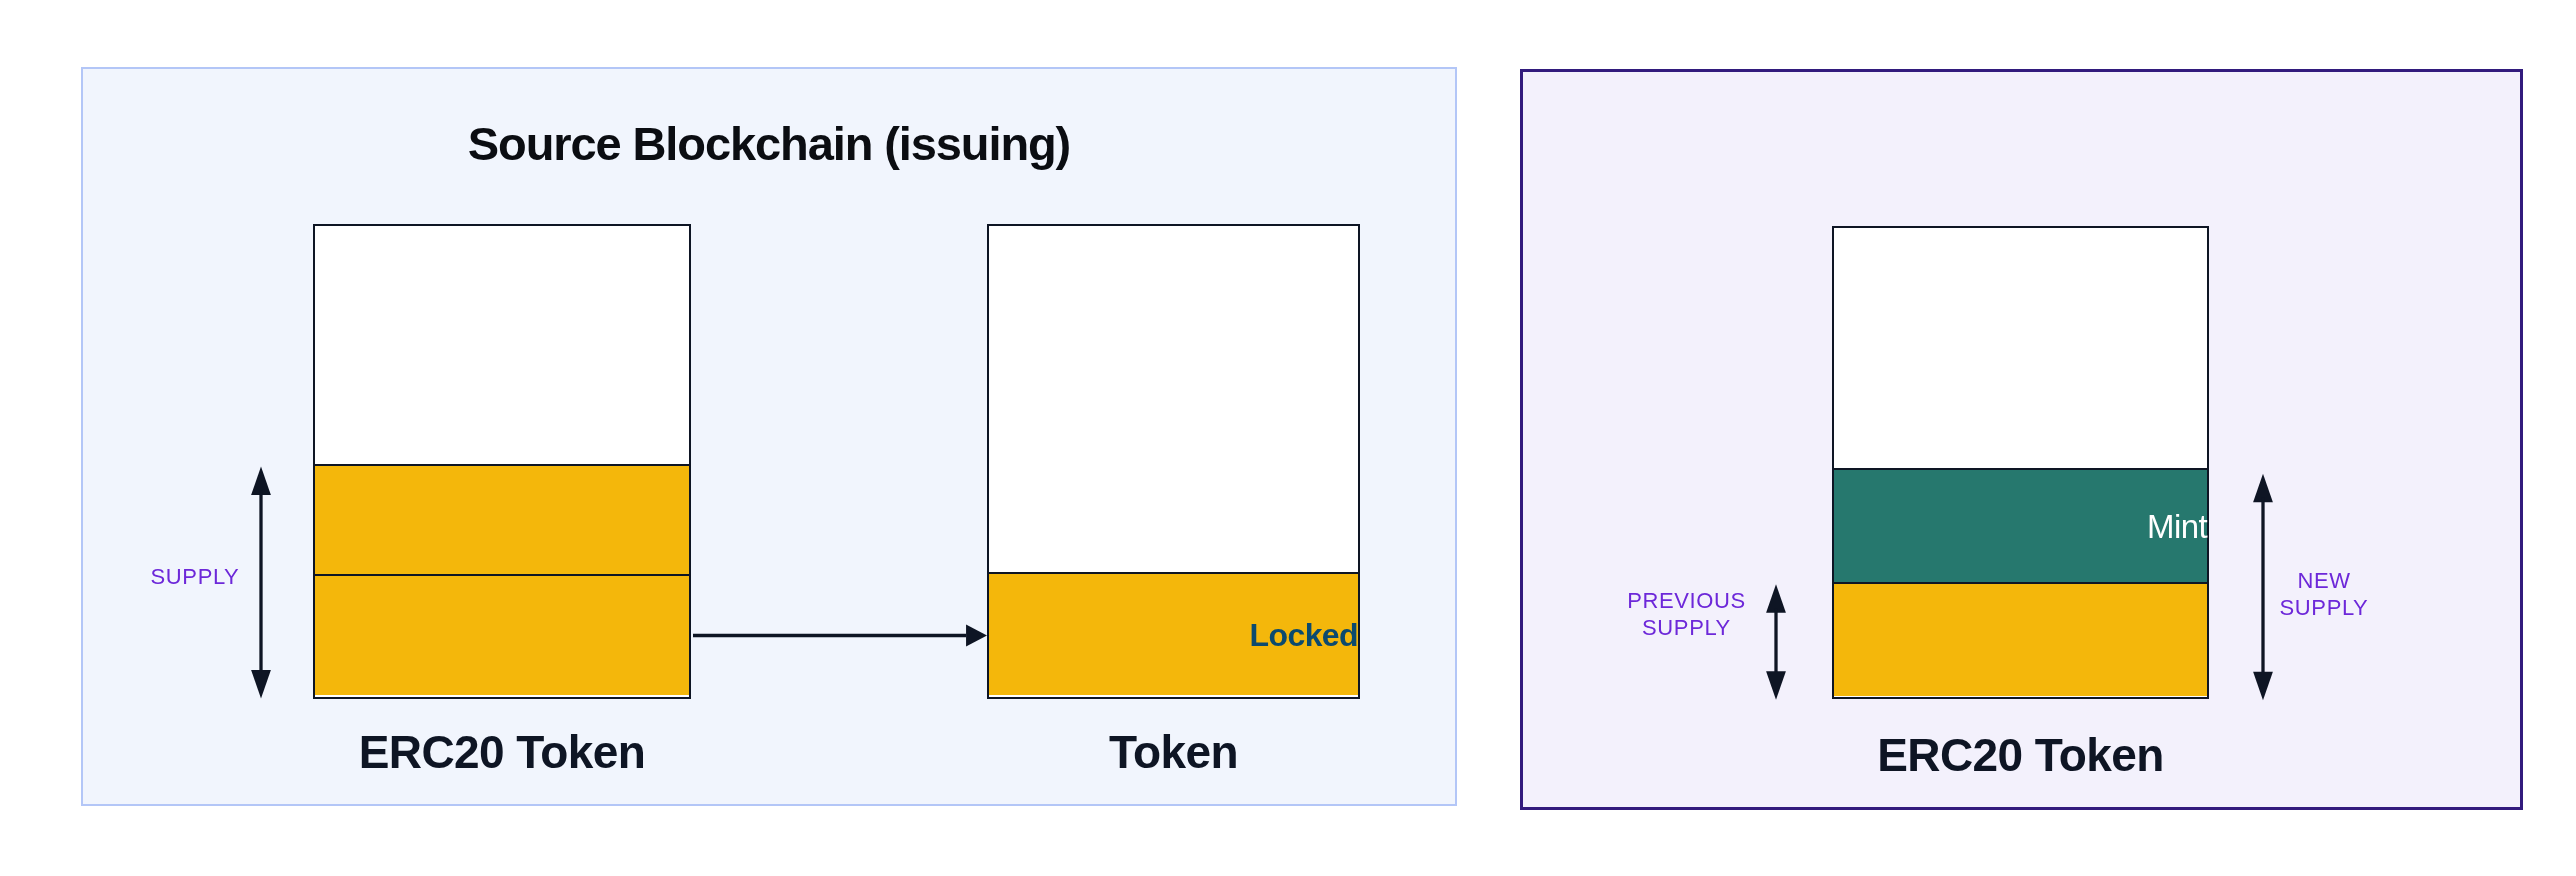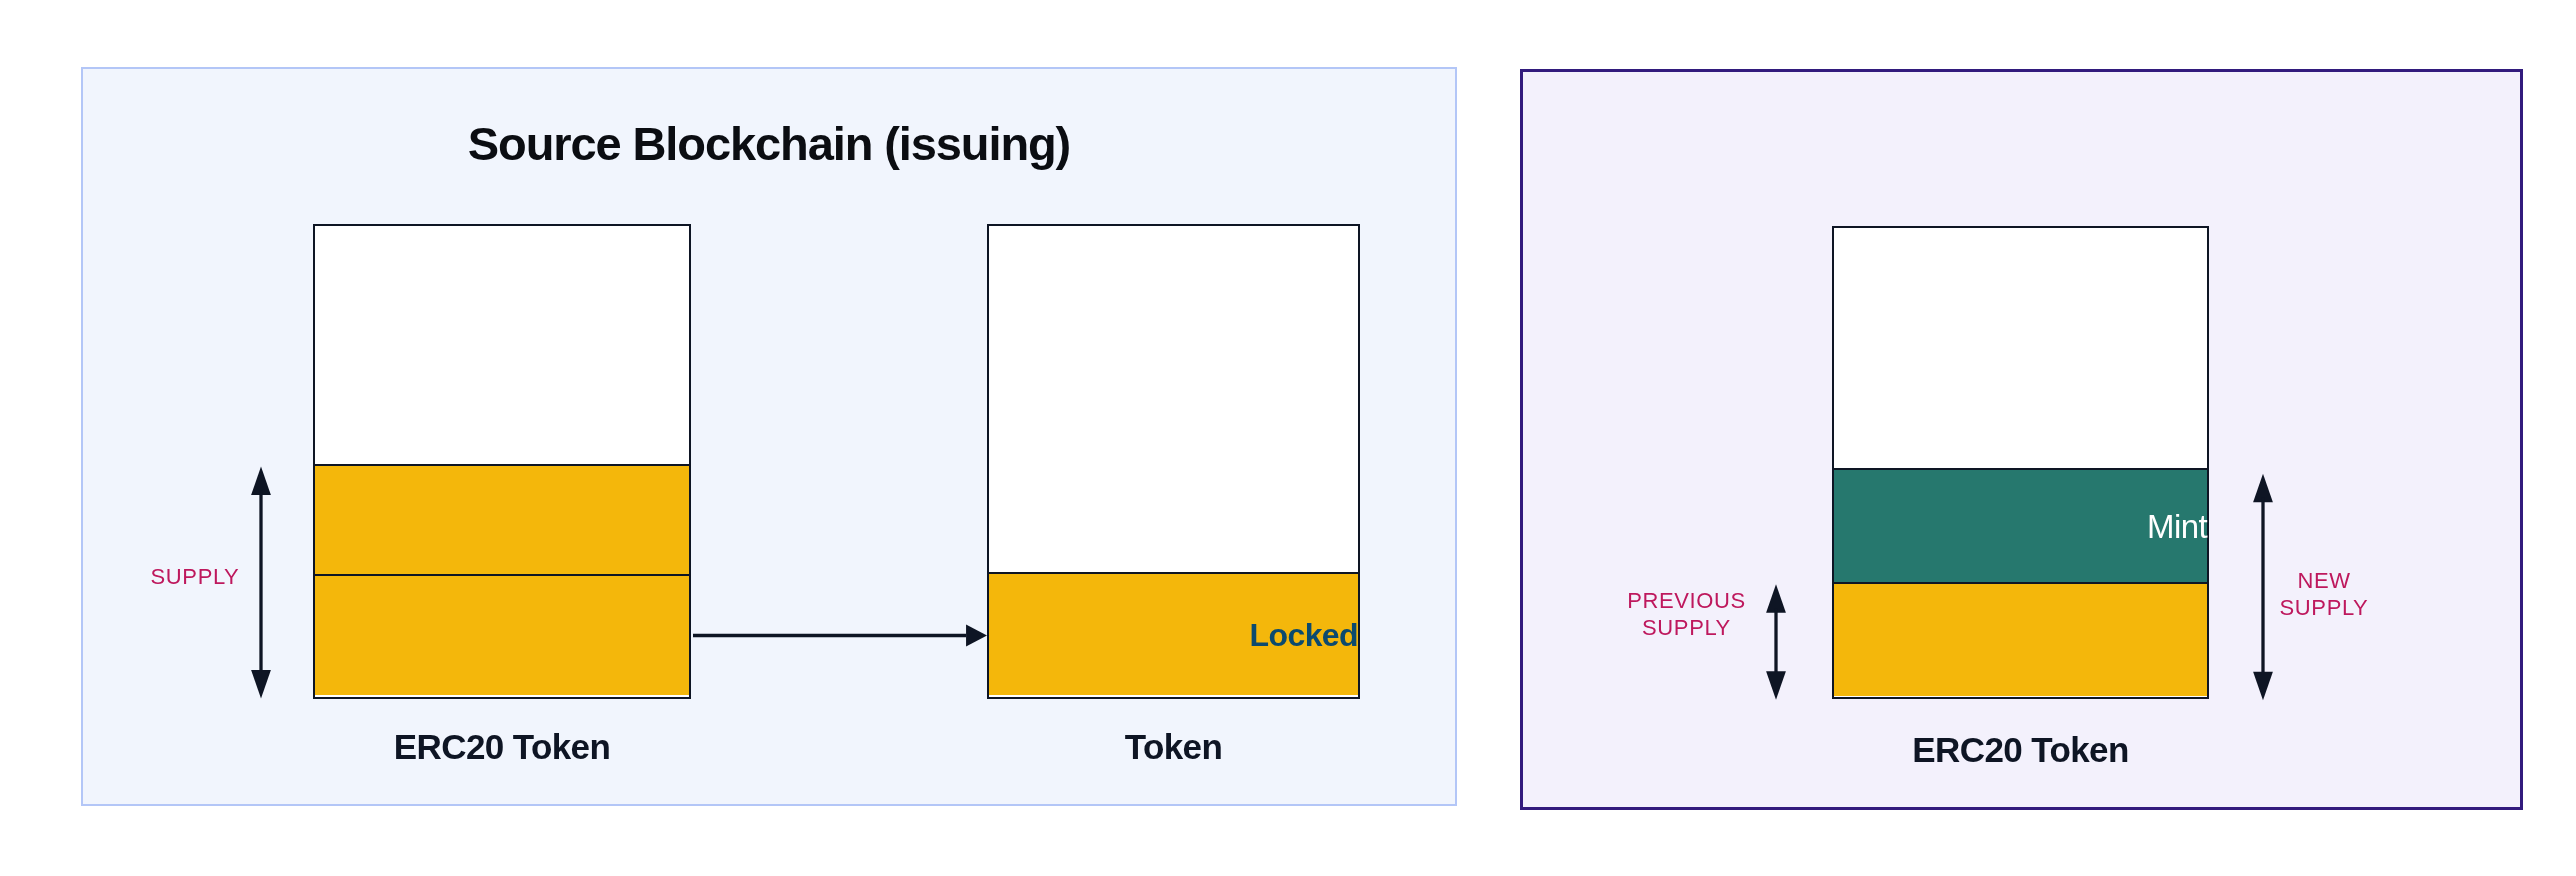--- a/index.html
+++ b/index.html
@@ -61,34 +61,34 @@
     line-height: 1;
   }
   .section-label.on-dark {
     color: #ffffff;
     font-weight: 500;
     font-size: 33px;
   }
   .bar-caption {
     position: absolute;
     text-align: center;
-    font-size: 35px;
+    font-size: 46px;
     font-weight: 700;
     letter-spacing: -0.6px;
     color: #0e1524;
     line-height: 1;
     white-space: nowrap;
   }
   .range-label {
     position: absolute;
     text-align: center;
     font-size: 22px;
     font-weight: 500;
     letter-spacing: 0.6px;
-    color: #be185d;
+    color: #6d28d9;
     line-height: 26.5px;
     white-space: nowrap;
   }
   svg.arrow { position: absolute; overflow: visible; }
   .arrow-line { stroke: #0e1524; stroke-width: 6; fill: none; }
   .arrow-head { fill: #0e1524; stroke: none; }
 </style>
 </head>
 <body>
 

